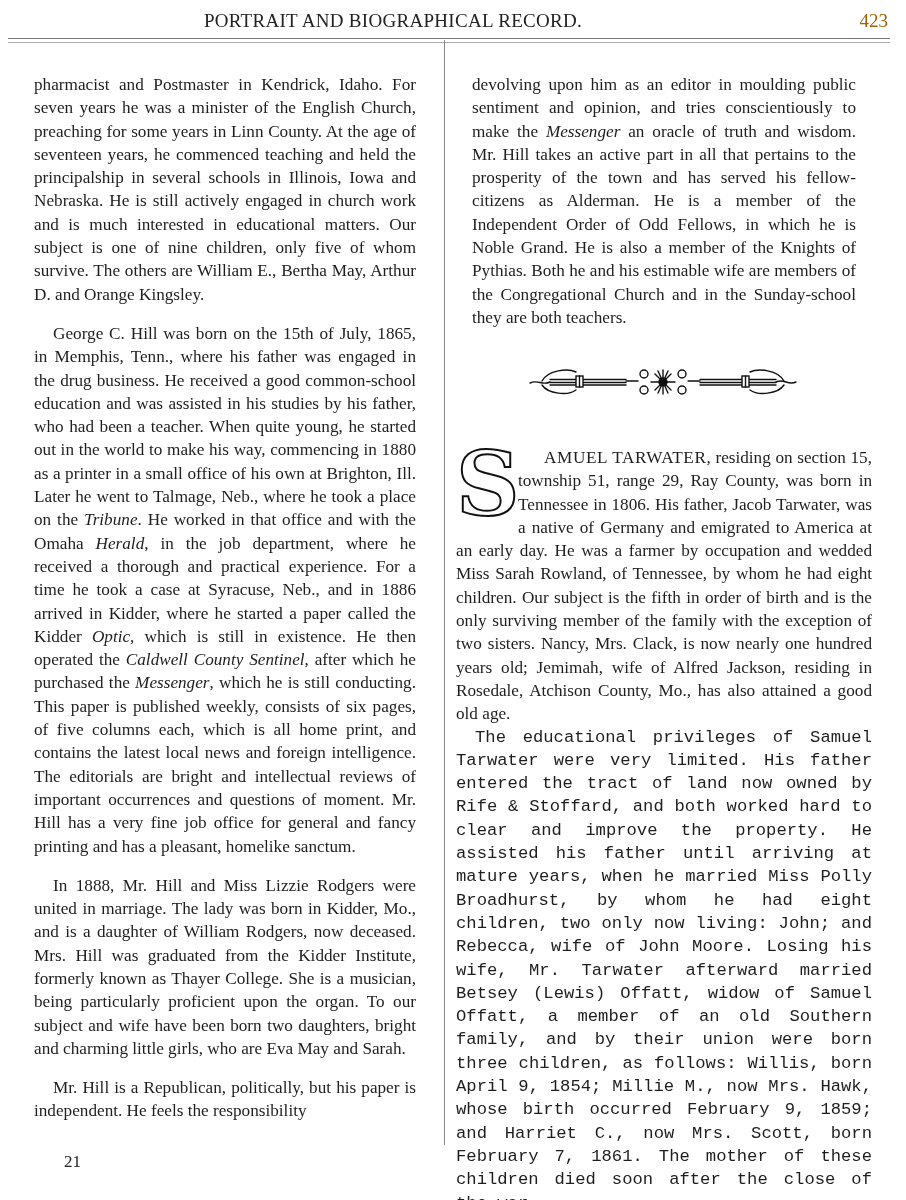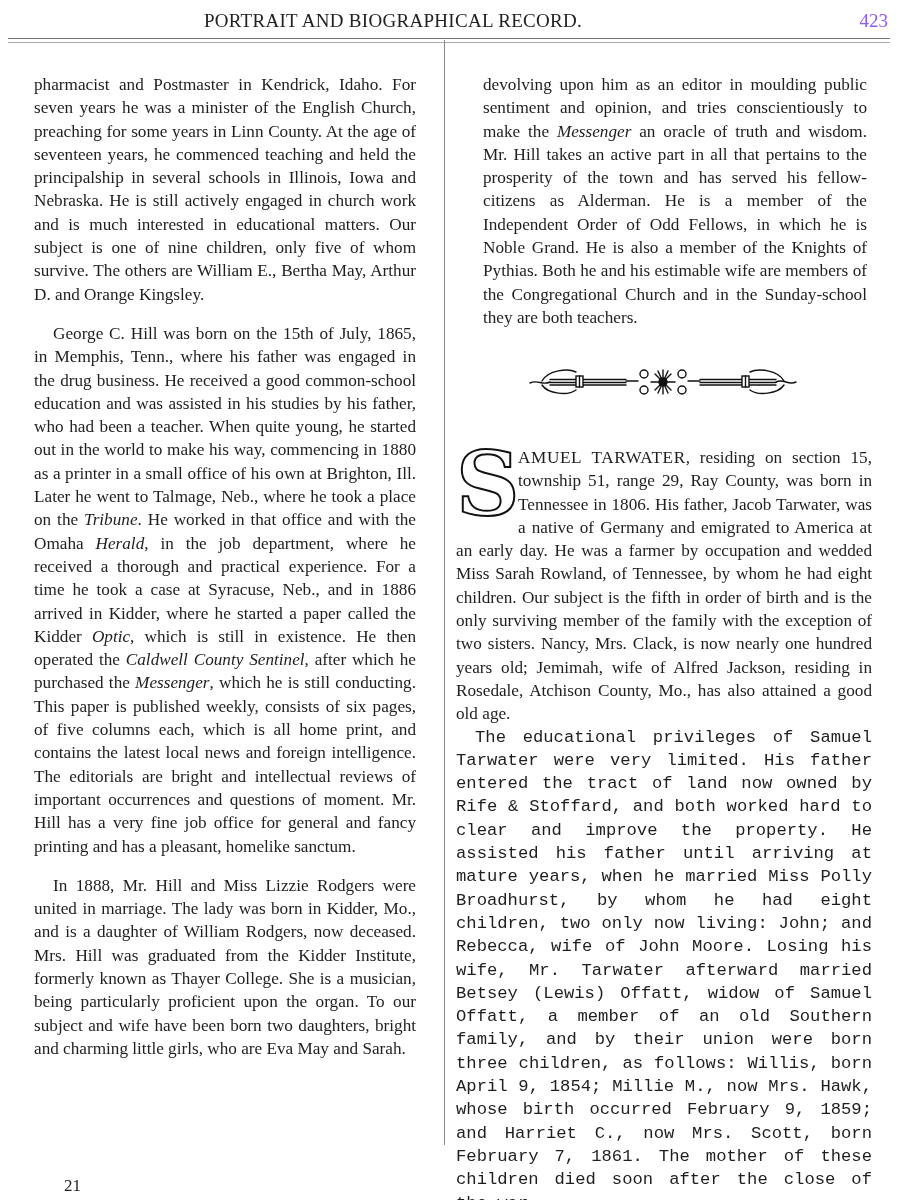--- a/index.html
+++ b/index.html
@@ -1,39 +1,39 @@
 <!DOCTYPE html>
 <html><head>
 <meta charset="utf-8">
 <style>
   html, body { margin: 0; padding: 0; background: #ffffff; }
   body { width: 906px; height: 1200px; position: relative; overflow: hidden; color: #1c1c1c;
          font-family: "DejaVu Serif", "Liberation Serif", serif; }
   .header { position: absolute; top: 8px; left: 0; width: 906px; height: 26px; }
   .header-title { position: absolute; left: 0; width: 786px; top: 2px; text-align: center;
                   font-family: "Liberation Serif", serif; font-size: 19px; letter-spacing: 0.3px; color: #222; }
-  .header-page { position: absolute; right: 18px; top: 2px; font-family: "Liberation Serif", serif; font-size: 19px; color: #8b5cf6; }
+  .header-page { position: absolute; right: 18px; top: 2px; font-family: "Liberation Serif", serif; font-size: 19px; color: #a16207; }
   .rule1 { position: absolute; top: 38px; left: 8px; width: 882px; border-top: 1px solid #777; }
   .rule2 { position: absolute; top: 42px; left: 8px; width: 882px; border-top: 1px solid #aaa; }
   .divider { position: absolute; left: 444px; top: 40px; height: 1105px; border-left: 1px solid #888; }
   .col { position: absolute; font-family: "Liberation Serif", serif; font-size: 17.2px; line-height: 23.3px; text-align: justify; color: #1e1e1e; }
   .col-left { left: 18px; top: 57px; width: 414px; }
-  .col-right { left: 467px; top: 57px; width: 416px; }
+  .col-right { left: 456px; top: 57px; width: 416px; }
   .col p { margin: 16px; }
   .col p.indent { text-indent: 19px; }
   .col em { font-style: italic; }
   .ornament { position: absolute; left: 528px; top: 364px; width: 270px; height: 34px; }
   .article { position: absolute; left: 456px; top: 446px; width: 416px; font-family: "Liberation Serif", serif; font-size: 17.2px; line-height: 23.3px; text-align: justify; color: #1e1e1e; }
   .article p { margin: 0; }
   .article p.indent { text-indent: 19px; font-family: Liberation Mono, monospace; }
   .dropcap { float: left; width: 56px; height: 84px; margin: 2px 6px 0 0; position: relative; }
   .dropcap span { position: absolute; left: 0; top: -14px; font-family: "DejaVu Serif", serif; font-size: 88px; line-height: 100px;
                   color: #fff; -webkit-text-stroke: 2px #111; font-weight: bold; }
-  .caps { letter-spacing: 0.6px; }
-  .footer-num { position: absolute; left: 64px; top: 1176px; font-family: "Liberation Serif", serif; font-size: 17px; color: #222; }
+  .caps { letter-spacing: 0.6px; margin-left: 26px; }
+  .footer-num { position: absolute; left: 64px; top: 1152px; font-family: "Liberation Serif", serif; font-size: 17px; color: #222; }
 </style>
 </head>
 <body>
 
 <div class="header">
   <div class="header-title">PORTRAIT AND BIOGRAPHICAL RECORD.</div>
   <div class="header-page">423</div>
 </div>
 <div class="rule1"></div>
 <div class="rule2"></div>
@@ -41,20 +41,23 @@
 
 <div class="col col-left">
   <p>
     <span>pharmacist and Postmaster in Kendrick, Idaho. For seven years he was a minister of the English Church, preaching for some years in Linn County. At the age of seventeen years, he commenced teaching and held the principalship in several schools in Illinois, Iowa and Nebraska. He is still actively engaged in church work and is much interested in educational matters. Our subject is one of nine children, only five of whom survive. The others are William E., Bertha May, Arthur D. and Orange Kingsley.</span>
   </p>
   <p class="indent">
     <span>George C. Hill was born on the 15th of July, 1865, in Memphis, Tenn., where his father was engaged in the drug business. He received a good common-school education and was assisted in his studies by his father, who had been a teacher. When quite young, he started out in the world to make his way, commencing in 1880 as a printer in a small office of his own at Brighton, Ill. Later he went to Talmage, Neb., where he took a place on the </span><em>Tribune</em><span>. He worked in that office and with the Omaha </span><em>Herald</em><span>, in the job department, where he received a thorough and practical experience. For a time he took a case at Syracuse, Neb., and in 1886 arrived in Kidder, where he started a paper called the Kidder </span><em>Optic</em><span>, which is still in existence. He then operated the </span><em>Caldwell County Sentinel</em><span>, after which he purchased the </span><em>Messenger</em><span>, which he is still conducting. This paper is published weekly, consists of six pages, of five columns each, which is all home print, and contains the latest local news and foreign intelligence. The editorials are bright and intellectual reviews of important occurrences and questions of moment. Mr. Hill has a very fine job office for general and fancy printing and has a pleasant, homelike sanctum.</span>
   </p>
   <p class="indent">
     <span>In 1888, Mr. Hill and Miss Lizzie Rodgers were united in marriage. The lady was born in Kidder, Mo., and is a daughter of William Rodgers, now deceased. Mrs. Hill was graduated from the Kidder Institute, formerly known as Thayer College. She is a musician, being particularly proficient upon the organ. To our subject and wife have been born two daughters, bright and charming little girls, who are Eva May and Sarah.</span>
+  </p>
+  <p class="indent">
+    <span>Mr. Hill is a Republican, politically, but his paper is independent. He feels the responsibility</span>
   </p>
 </div>
 
 <div class="col col-right">
   <p>
     <span>devolving upon him as an editor in moulding public sentiment and opinion, and tries conscientiously to make the </span><em>Messenger</em><span> an oracle of truth and wisdom. Mr. Hill takes an active part in all that pertains to the prosperity of the town and has served his fellow-citizens as Alderman. He is a member of the Independent Order of Odd Fellows, in which he is Noble Grand. He is also a member of the Knights of Pythias. Both he and his estimable wife are members of the Congregational Church and in the Sunday-school they are both teachers.</span>
   </p>
 </div>
 
 <svg class="ornament" viewBox="0 0 270 34" xmlns="http://www.w3.org/2000/svg">

